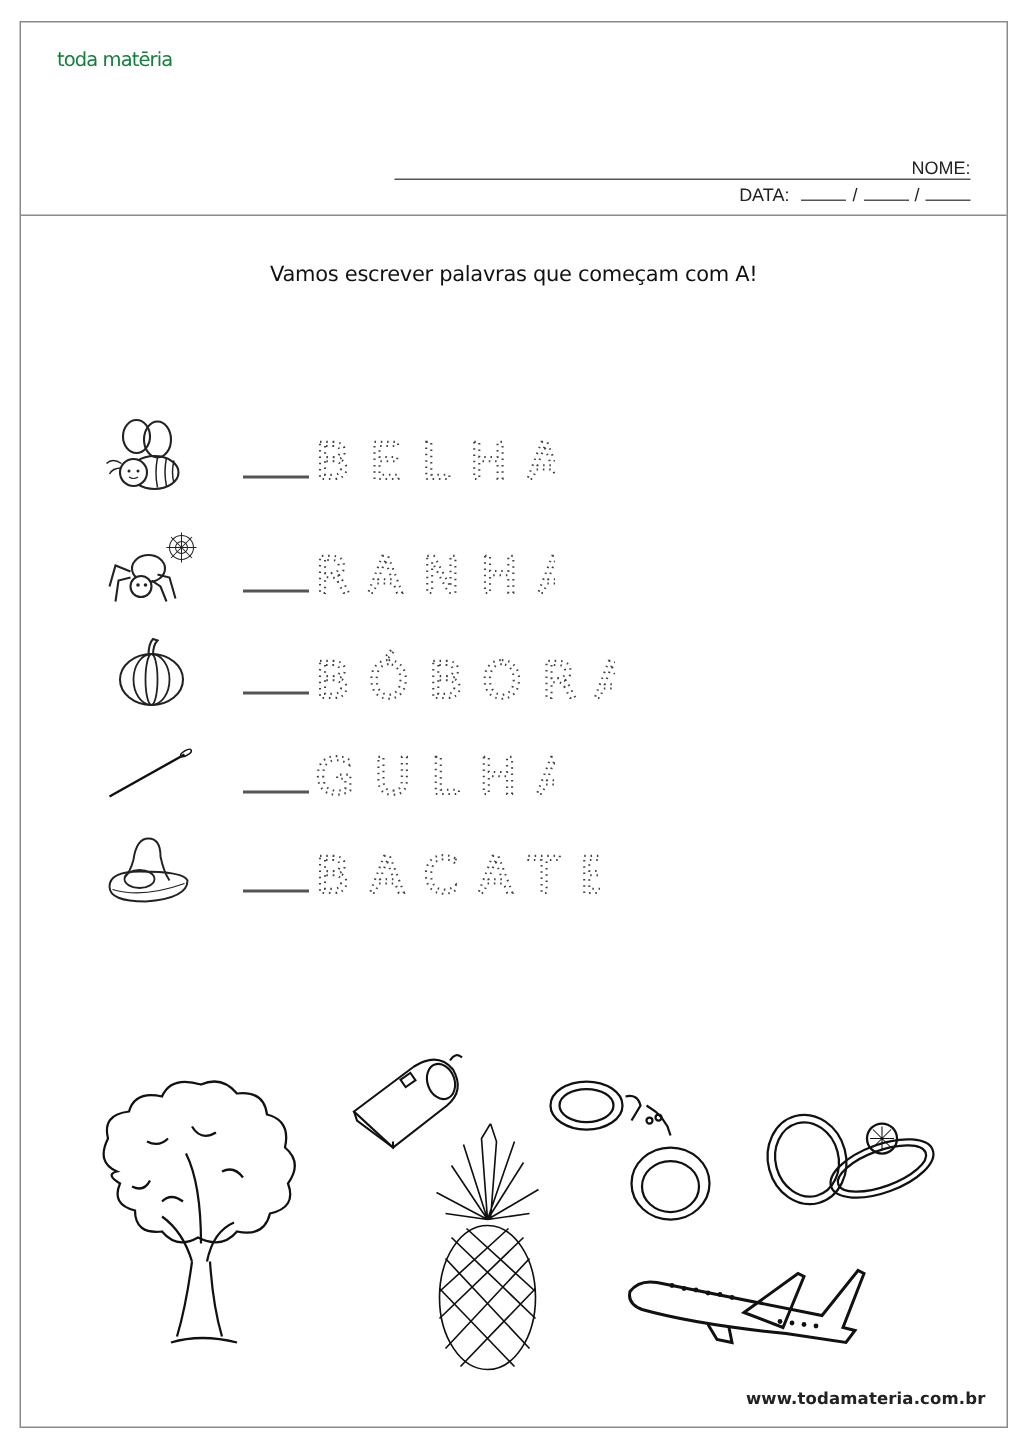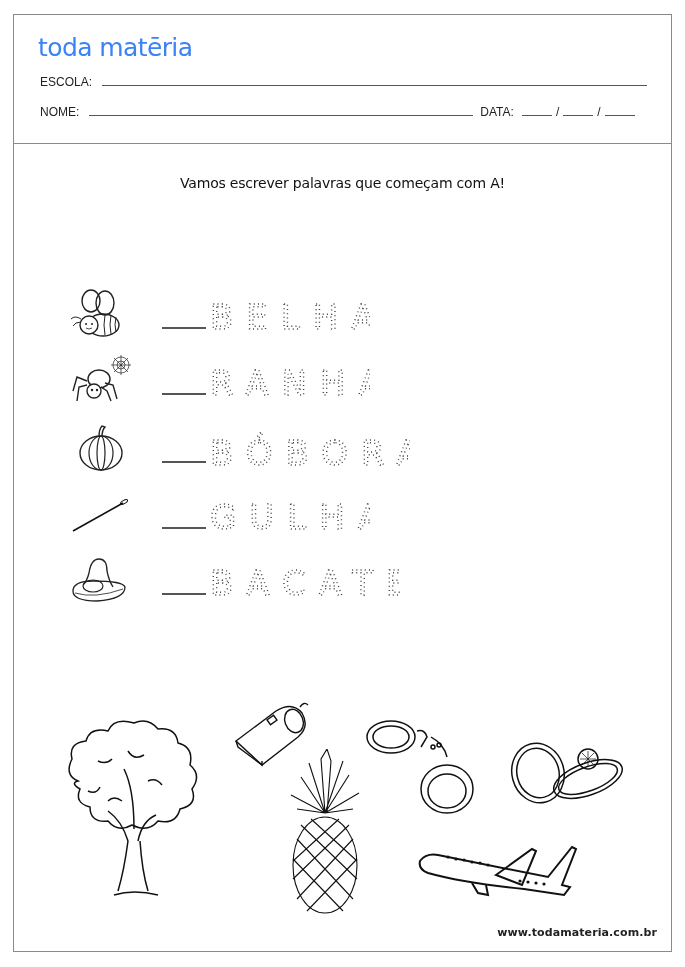--- a/index.html
+++ b/index.html
@@ -9,30 +9,30 @@
   .sheet {
     position: absolute; left: 13px; top: 14px; width: 659px; height: 938px;
     border: 1.5px solid #8a8a8a;
   }
   .header {
     position: absolute; left: 0; top: 0; width: 100%; height: 129px;
     border-bottom: 1.5px solid #8a8a8a;
   }
   .brand {
     position: absolute; left: 24px; top: 18px;
-    font-family: "DejaVu Sans", sans-serif; font-size: 25px; font-weight: normal;
-    letter-spacing: -0.6px; color: #3b82f6;
+    font-family: "DejaVu Sans", sans-serif; font-size: 13px; font-weight: normal;
+    letter-spacing: -0.6px; color: #15803d;
   }
   .field-row { position: absolute; left: 26px; font-size: 12px; color: #222;
     font-family: "Liberation Sans", sans-serif; display: flex; align-items: flex-end; }
   .field-row .lbl { white-space: nowrap; }
   .line { border-bottom: 1px solid #555; height: 1px; margin-left: 10px; margin-bottom: 3px; }
   .row-escola { top: 60px; width: 607px; }
   .row-escola .line { flex: 1; }
-  .row-nome { top: 90px; width: 607px; }
+  .row-nome { top: 90px; width: 607px; flex-direction: column; }
   .row-nome .nome-line { width: 384px; }
   .data-group { display: flex; align-items: flex-end; margin-left: 7px; }
   .data-group .seg { width: 30px; border-bottom: 1px solid #555; height: 1px; margin-bottom: 3px; }
   .data-group .slash { margin: 0 4px; }
 
   .title {
     position: absolute; left: 0; width: 100%; text-align: center;
     font-family: "DejaVu Sans", sans-serif; font-size: 14px; color: #111;
     font-weight: 500; letter-spacing: -0.2px;
   }
@@ -50,43 +50,39 @@
   }
 </style>
 </head>
 <body>
 
 <div class="sheet">
 
   <div class="header">
     <div class="brand">toda matēria</div>
 
-    <div class="field-row row-escola">
-      <span class="lbl">ESCOLA:</span>
-      <span class="line"></span>
-    </div>
 
     <div class="field-row row-nome">
       <span class="lbl">NOME:</span>
       <span class="line nome-line"></span>
       <div class="data-group">
         <span class="lbl">DATA:</span>
         <span class="seg" style="margin-left:8px"></span>
         <span class="slash">/</span>
         <span class="seg"></span>
         <span class="slash">/</span>
         <span class="seg"></span>
       </div>
     </div>
   </div>
 
   <div class="title title1">Vamos escrever palavras que começam com A!</div>
 
 
-  <div class="word-row" style="top:272px">
+  <div class="word-row" style="top:262px">
     <svg class="pic" viewBox="0 0 64 56">
       <ellipse cx="22" cy="14" rx="9" ry="11" fill="none" stroke="#222" stroke-width="1.4"></ellipse>
       <ellipse cx="36" cy="16" rx="9" ry="12" fill="none" stroke="#222" stroke-width="1.4"></ellipse>
       <ellipse cx="34" cy="38" rx="16" ry="11" fill="none" stroke="#222" stroke-width="1.4"></ellipse>
       <circle cx="20" cy="38" r="9" fill="#fff" stroke="#222" stroke-width="1.4"></circle>
       <path d="M36 28 q-2 10 0 20 M42 28 q-2 10 0 19 M47 30 q-2 8 0 15" fill="none" stroke="#222" stroke-width="1"></path>
       <path d="M12 32 q-6 -4 -10 0 M12 35 q-6 0 -8 4" fill="none" stroke="#222" stroke-width="1"></path>
       <circle cx="17" cy="37" r="1" fill="#222"></circle>
         <circle cx="23" cy="37" r="1" fill="#222"></circle>
       <path d="M17 41 q3 2 6 0" fill="none" stroke="#222" stroke-width="0.8"></path>

